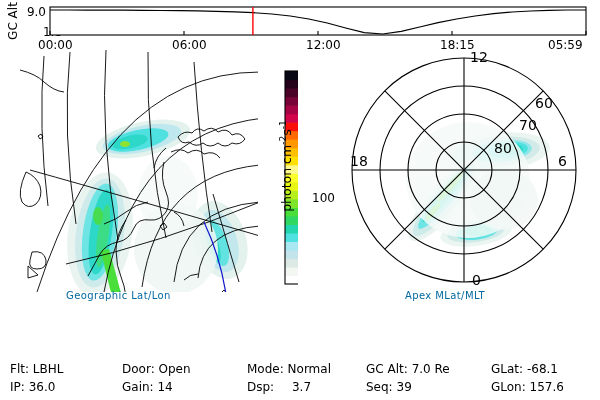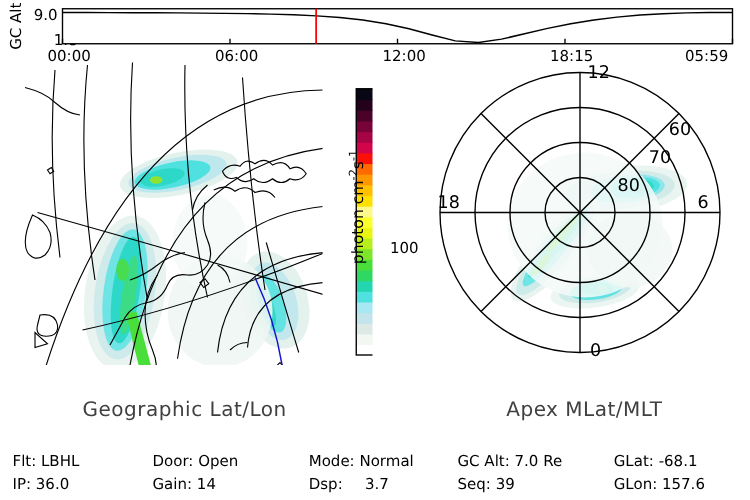--- a/index.html
+++ b/index.html
@@ -73,25 +73,24 @@
 
   
   #mlt-panel {
     left: 336px; top: 40px;
     width: 256px; height: 255px;
   }
 
   
   .sub-caption {
     position: absolute;
-    font-size: 16px;
+    font-size: 10px;
     letter-spacing: 0.4px;
     white-space: nowrap;
-    color: #404040;
-    margin-top: 28px;
+    color: #0369a1;
   }
   #cap-geo { left: 66px; top: 290px; }
   #cap-mlt { left: 405px; top: 290px; text-align: center; }
 
   
   #timeline-panel {
     left: 0px; top: 304px;
     width: 600px; height: 52px;
   }
   #tl-ylabel {

